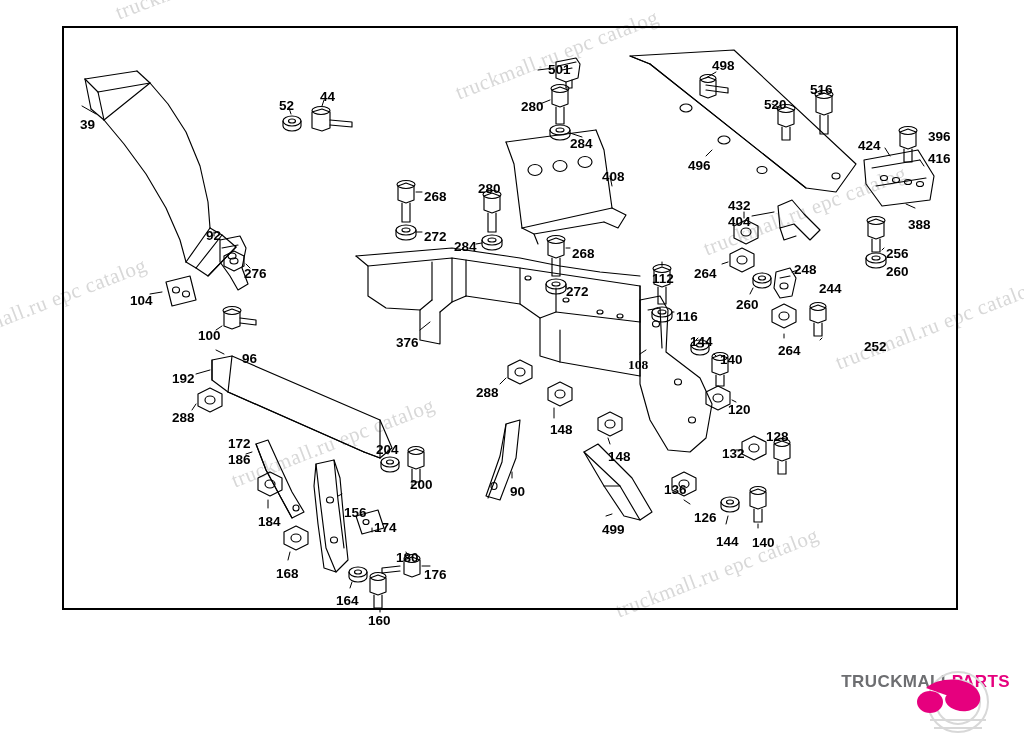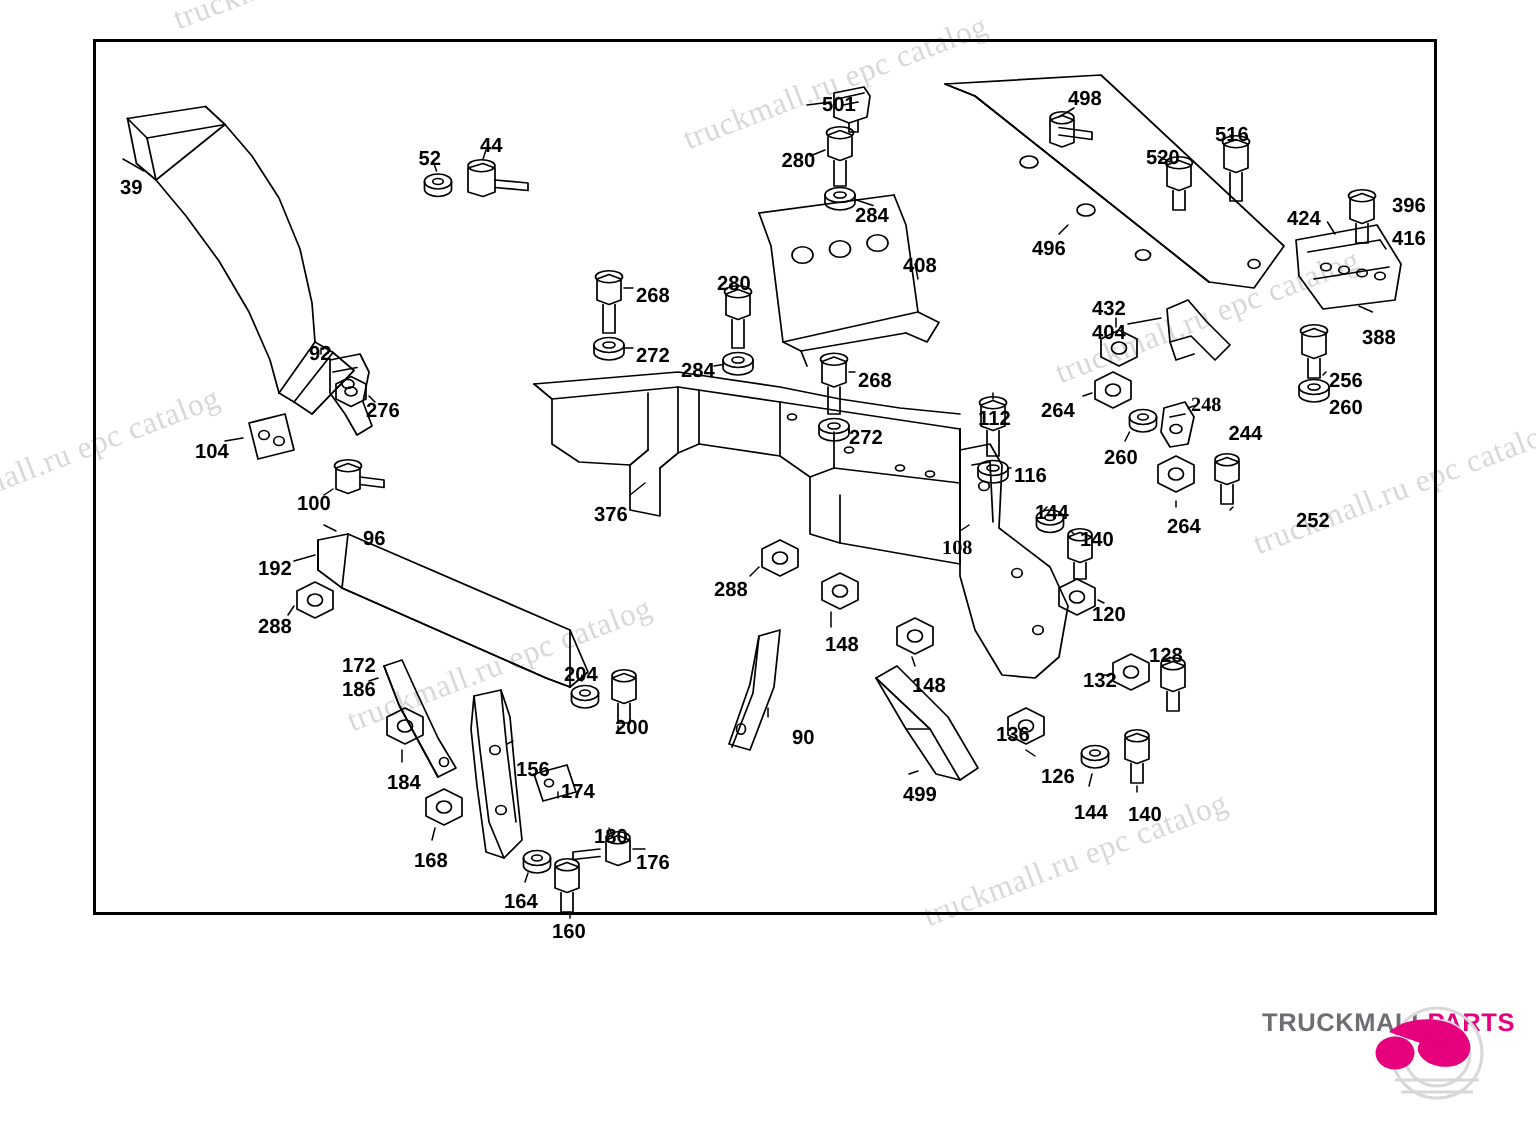--- a/index.html
+++ b/index.html
@@ -462,21 +462,21 @@
       <div class="lbl" style="left: 478px; top: 182px;">280</div>
       <div class="lbl" style="left: 424px; top: 230px;">272</div>
       <div class="lbl" style="left: 454px; top: 240px;">284</div>
       <div class="lbl" style="left: 602px; top: 170px;">408</div>
       <div class="lbl" style="left: 572px; top: 247px;">268</div>
       <div class="lbl" style="left: 566px; top: 285px;">272</div>
       <div class="lbl" style="left: 728px; top: 199px;">432</div>
       <div class="lbl" style="left: 728px; top: 215px;">404</div>
       <div class="lbl" style="left: 652px; top: 272px;">112</div>
       <div class="lbl" style="left: 694px; top: 267px;">264</div>
-      <div class="lbl" style="left: 794px; top: 263px; font-family: Liberation Serif, serif;">248</div>
+      <div class="lbl" style="left: 794px; top: 263px;">248</div>
       <div class="lbl" style="left: 800px; top: 282px; margin-left: 19px;">244</div>
       <div class="lbl" style="left: 736px; top: 298px;">260</div>
       <div class="lbl" style="left: 886px; top: 247px;">256</div>
       <div class="lbl" style="left: 886px; top: 265px;">260</div>
       <div class="lbl" style="left: 206px; top: 229px;">92</div>
       <div class="lbl" style="left: 244px; top: 267px;">276</div>
       <div class="lbl" style="left: 130px; top: 294px;">104</div>
       <div class="lbl" style="left: 198px; top: 329px;">100</div>
       <div class="lbl" style="left: 396px; top: 336px;">376</div>
       <div class="lbl" style="left: 676px; top: 310px;">116</div>
@@ -491,21 +491,21 @@
       <div class="lbl" style="left: 172px; top: 411px;">288</div>
       <div class="lbl" style="left: 728px; top: 403px;">120</div>
       <div class="lbl" style="left: 550px; top: 423px;">148</div>
       <div class="lbl" style="left: 608px; top: 450px;">148</div>
       <div class="lbl" style="left: 722px; top: 447px;">132</div>
       <div class="lbl" style="left: 766px; top: 430px;">128</div>
       <div class="lbl" style="left: 228px; top: 437px;">172</div>
       <div class="lbl" style="left: 228px; top: 453px;">186</div>
       <div class="lbl" style="left: 376px; top: 443px;">204</div>
       <div class="lbl" style="left: 410px; top: 478px;">200</div>
-      <div class="lbl" style="left: 528px; top: 485px;">90</div>
+      <div class="lbl" style="left: 510px; top: 485px;">90</div>
       <div class="lbl" style="left: 664px; top: 483px;">136</div>
       <div class="lbl" style="left: 694px; top: 511px;">126</div>
       <div class="lbl" style="left: 716px; top: 535px;">144</div>
       <div class="lbl" style="left: 752px; top: 536px;">140</div>
       <div class="lbl" style="left: 258px; top: 515px;">184</div>
       <div class="lbl" style="left: 344px; top: 506px;">156</div>
       <div class="lbl" style="left: 374px; top: 521px;">174</div>
       <div class="lbl" style="left: 276px; top: 567px;">168</div>
       <div class="lbl" style="left: 396px; top: 551px;">180</div>
       <div class="lbl" style="left: 424px; top: 568px;">176</div>

